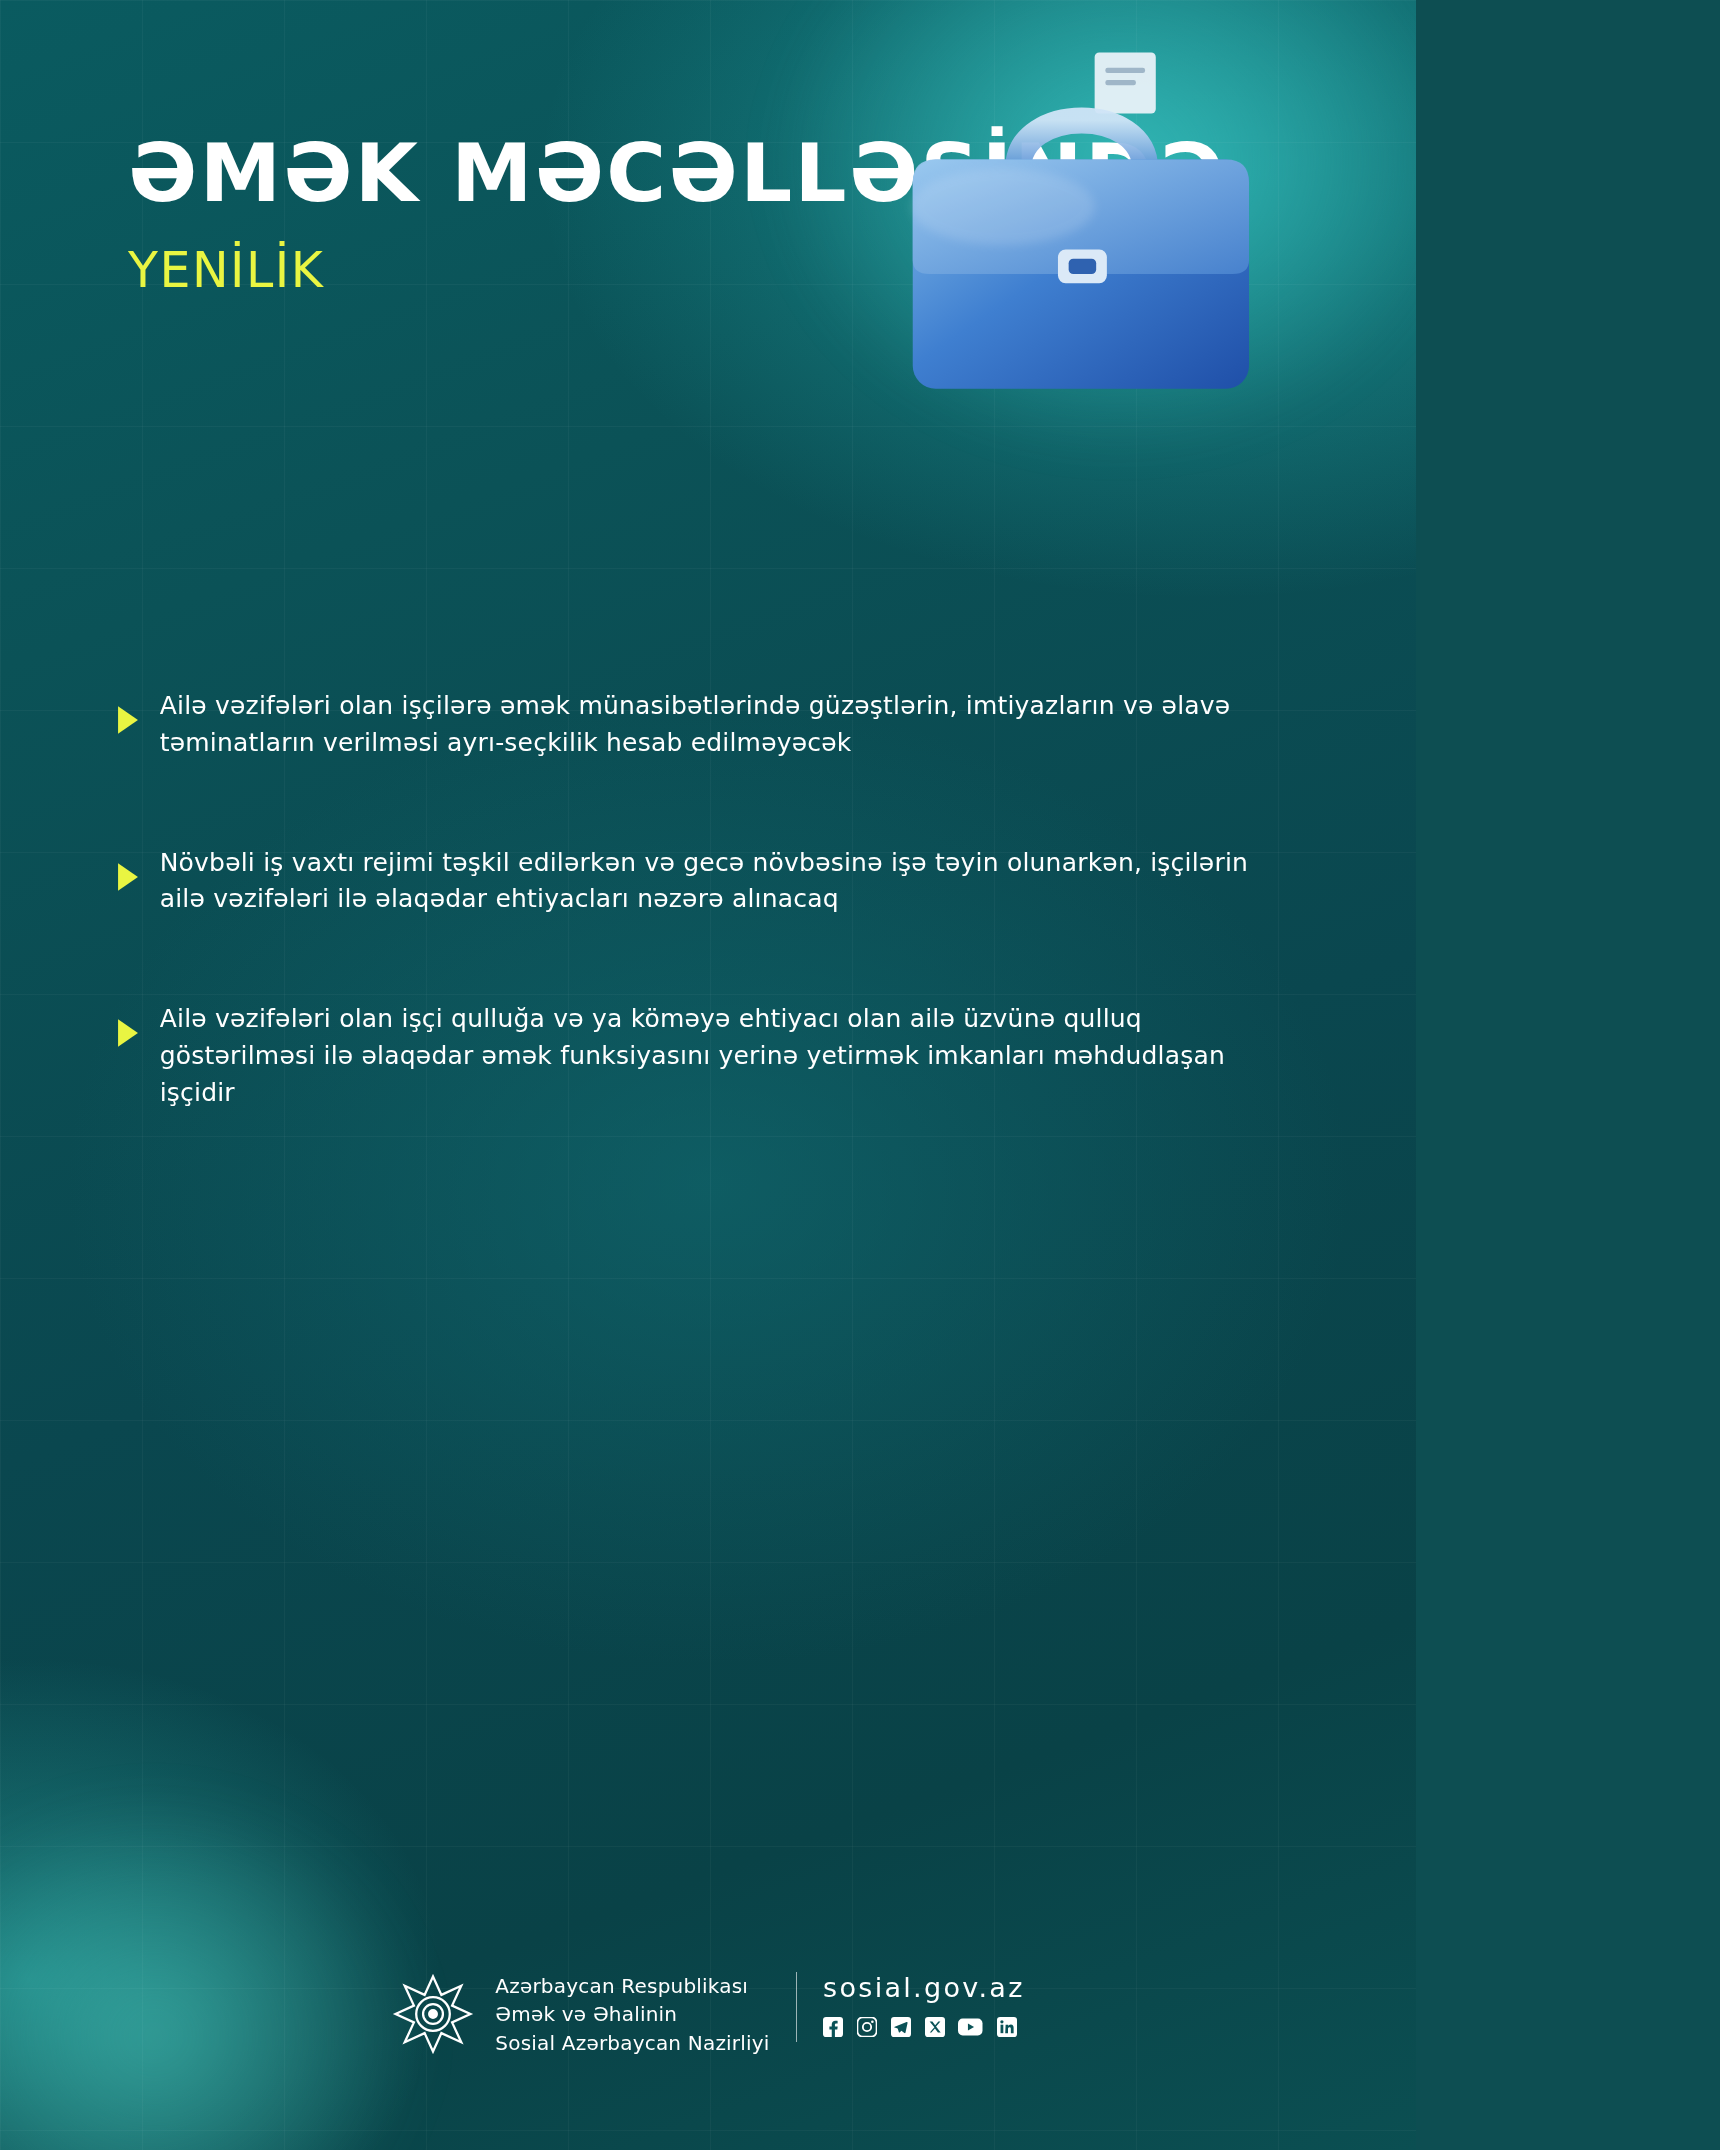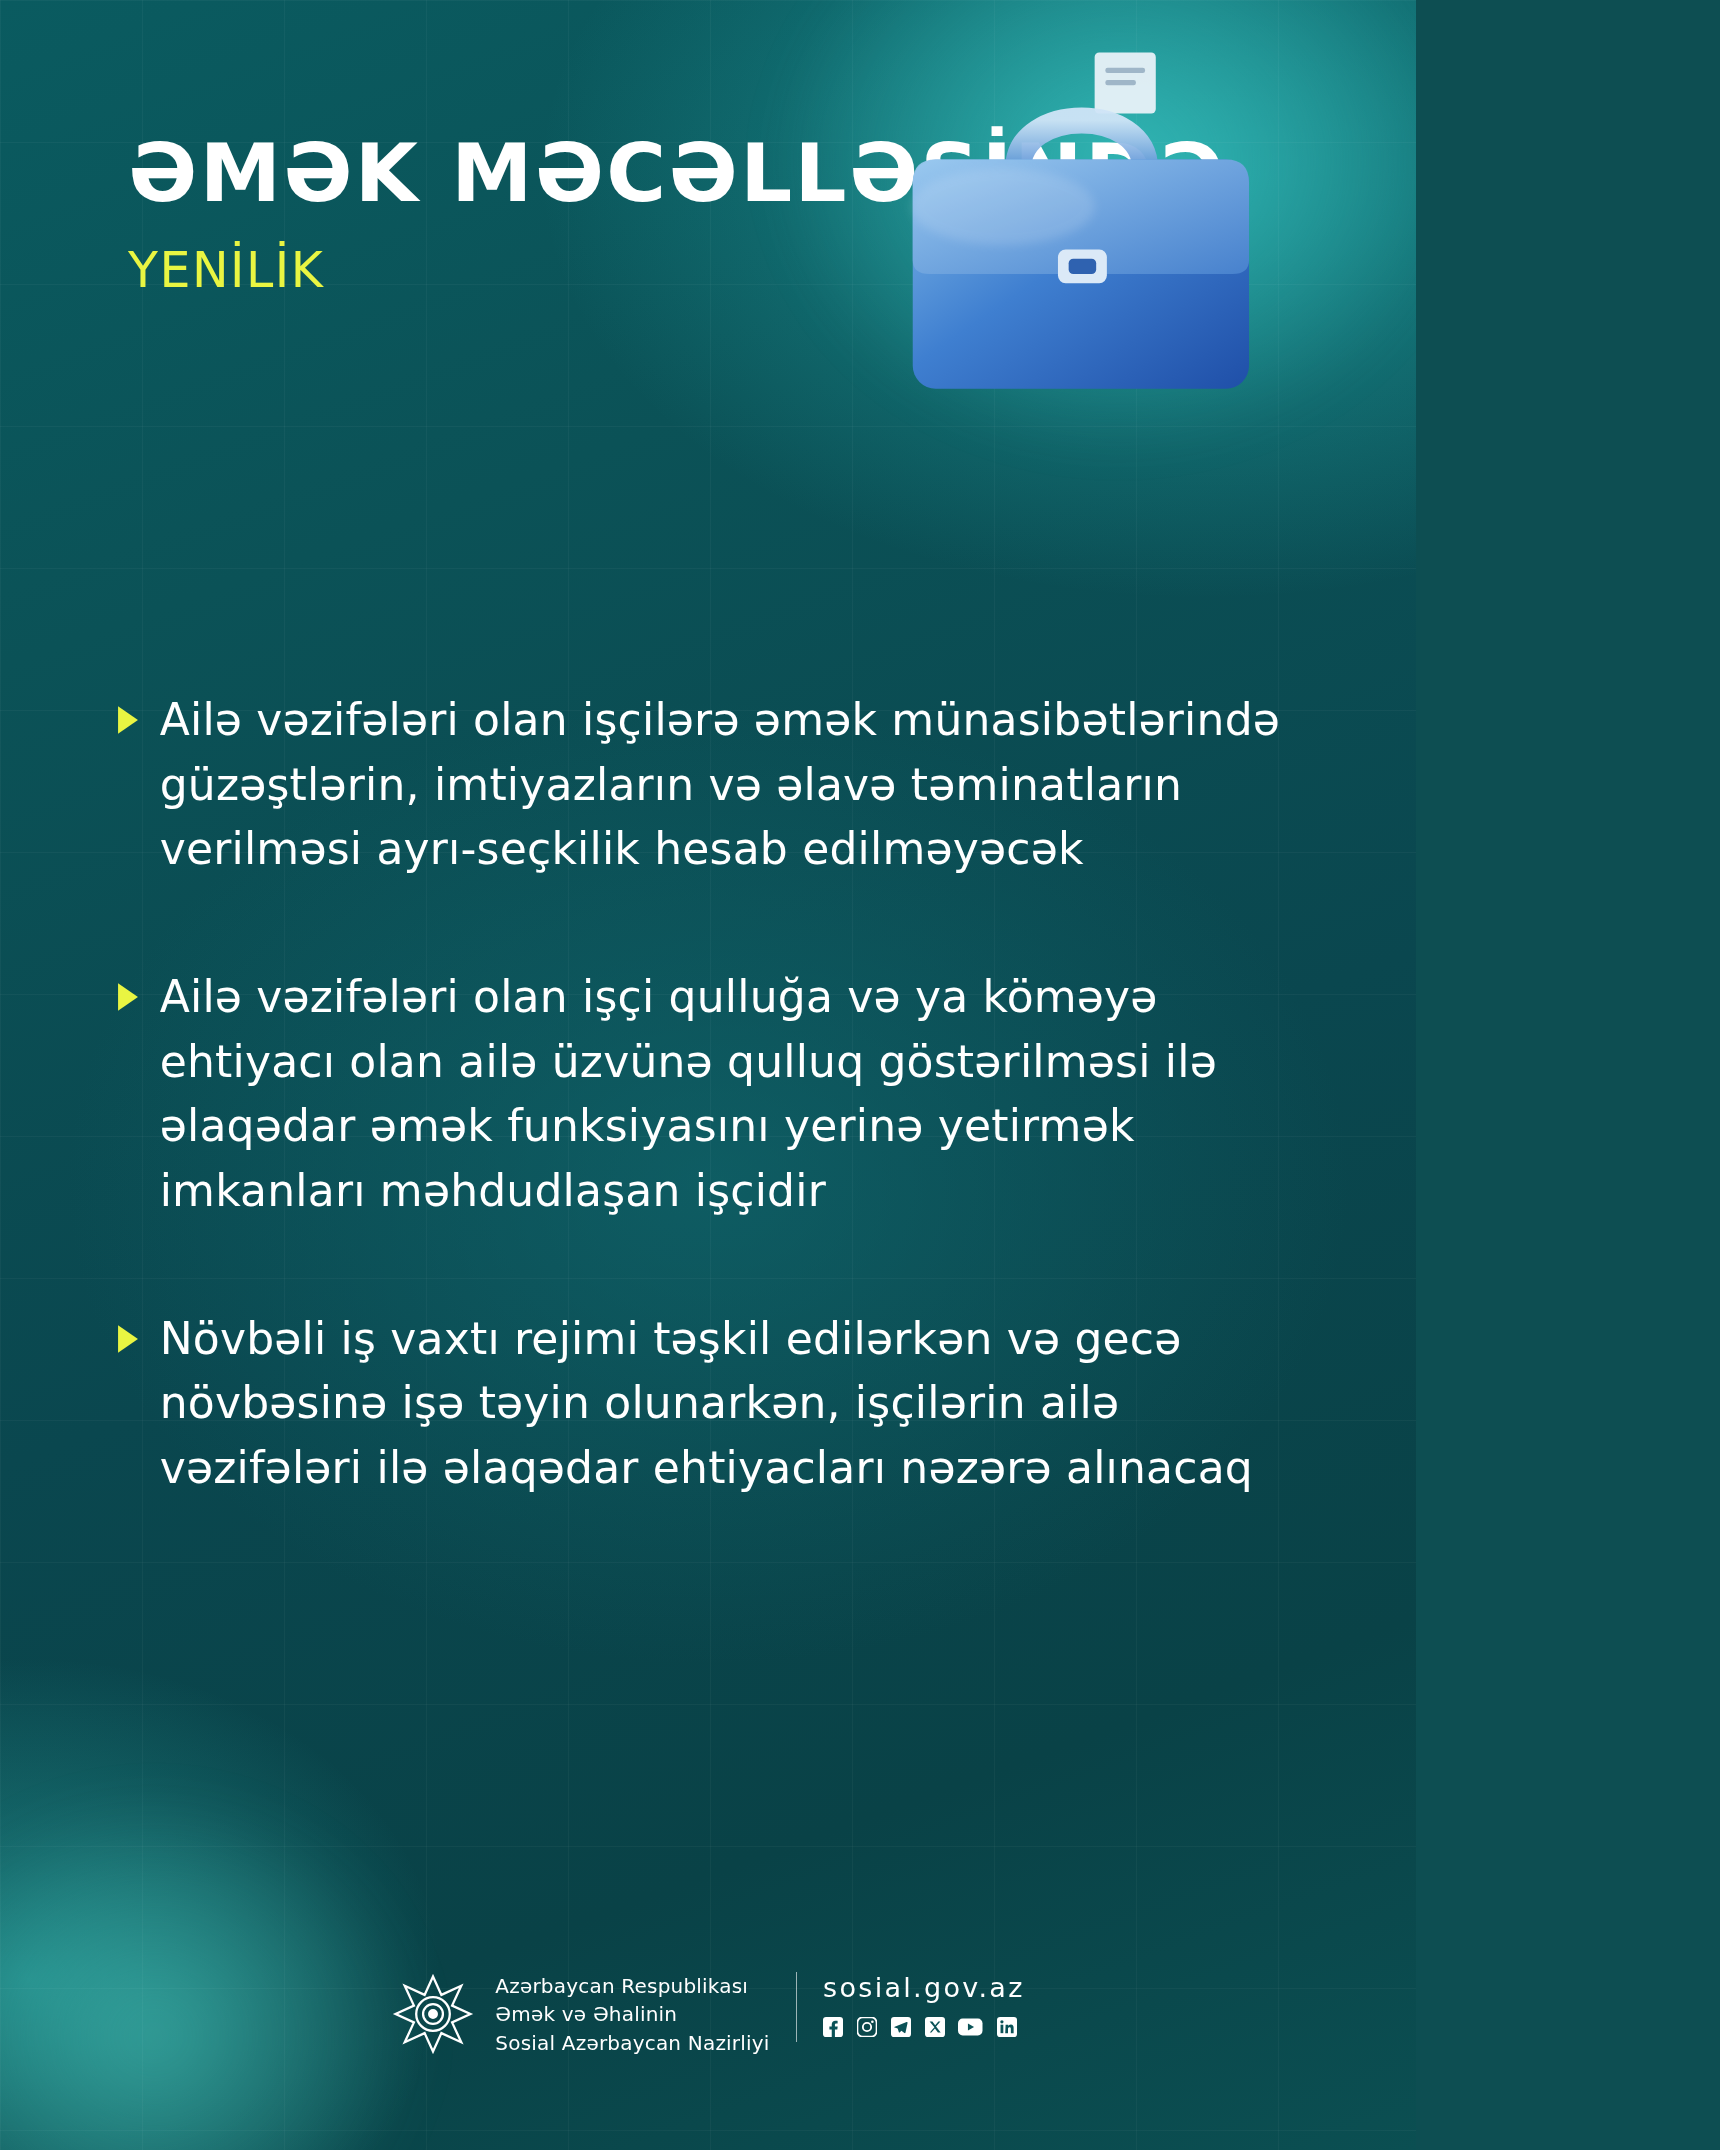--- a/index.html
+++ b/index.html
@@ -127,21 +127,21 @@
   }
   .bullet-marker {
     flex: 0 0 auto;
     width: 34px;
     margin-top: 15.3px;
     margin-right: 10.7px;
   }
   .bullet-marker svg { display: block; }
   .bullet-text {
     color: #ffffff;
-    font-size: 44px;
+    font-size: 25px;
     line-height: 1.47;
     font-weight: 400;
     letter-spacing: 0.2px;
     max-width: 1330px;
   }
 
   
   .footer {
     position: absolute;
     left: 0; right: 0;
@@ -248,30 +248,30 @@
       </div>
       <div class="bullet-text">Ailə vəzifələri olan işçilərə əmək münasibətlərində güzəştlərin, imtiyazların və əlavə təminatların verilməsi ayrı-seçkilik hesab edilməyəcək</div>
     </div>
 
     <div class="bullet">
       <div class="bullet-marker">
         <svg width="26" height="34" viewBox="0 0 34 44" xmlns="http://www.w3.org/2000/svg">
           <path d="M4 4 L30 22 L4 40 Z" fill="#e9f542"></path>
         </svg>
       </div>
-      <div class="bullet-text">Ailə vəzifələri olan işçi qulluğa və ya köməyə ehtiyacı olan ailə üzvünə qulluq göstərilməsi ilə əlaqədar əmək funksiyasını yerinə yetirmək imkanları məhdudlaşan işçidir</div>
+      <div class="bullet-text">Növbəli iş vaxtı rejimi təşkil edilərkən və gecə növbəsinə işə təyin olunarkən, işçilərin ailə vəzifələri ilə əlaqədar ehtiyacları nəzərə alınacaq</div>
     </div>
 
     <div class="bullet">
       <div class="bullet-marker">
         <svg width="26" height="34" viewBox="0 0 34 44" xmlns="http://www.w3.org/2000/svg">
           <path d="M4 4 L30 22 L4 40 Z" fill="#e9f542"></path>
         </svg>
       </div>
-      <div class="bullet-text">Növbəli iş vaxtı rejimi təşkil edilərkən və gecə növbəsinə işə təyin olunarkən, işçilərin ailə vəzifələri ilə əlaqədar ehtiyacları nəzərə alınacaq</div>
+      <div class="bullet-text">Ailə vəzifələri olan işçi qulluğa və ya köməyə ehtiyacı olan ailə üzvünə qulluq göstərilməsi ilə əlaqədar əmək funksiyasını yerinə yetirmək imkanları məhdudlaşan işçidir</div>
     </div>
 
   </div>
 
   <div class="footer">
     <div class="footer-inner">
       <div class="emblem">
         <svg width="84" height="84" viewBox="0 0 110 110" xmlns="http://www.w3.org/2000/svg">
           <g fill="none" stroke="#ffffff" stroke-width="3">
             <path d="M55 6 L66 30 L92 18 L80 44 L104 55 L80 66 L92 92 L66 80 L55 104 L44 80 L18 92 L30 66 L6 55 L30 44 L18 18 L44 30 Z"></path>

